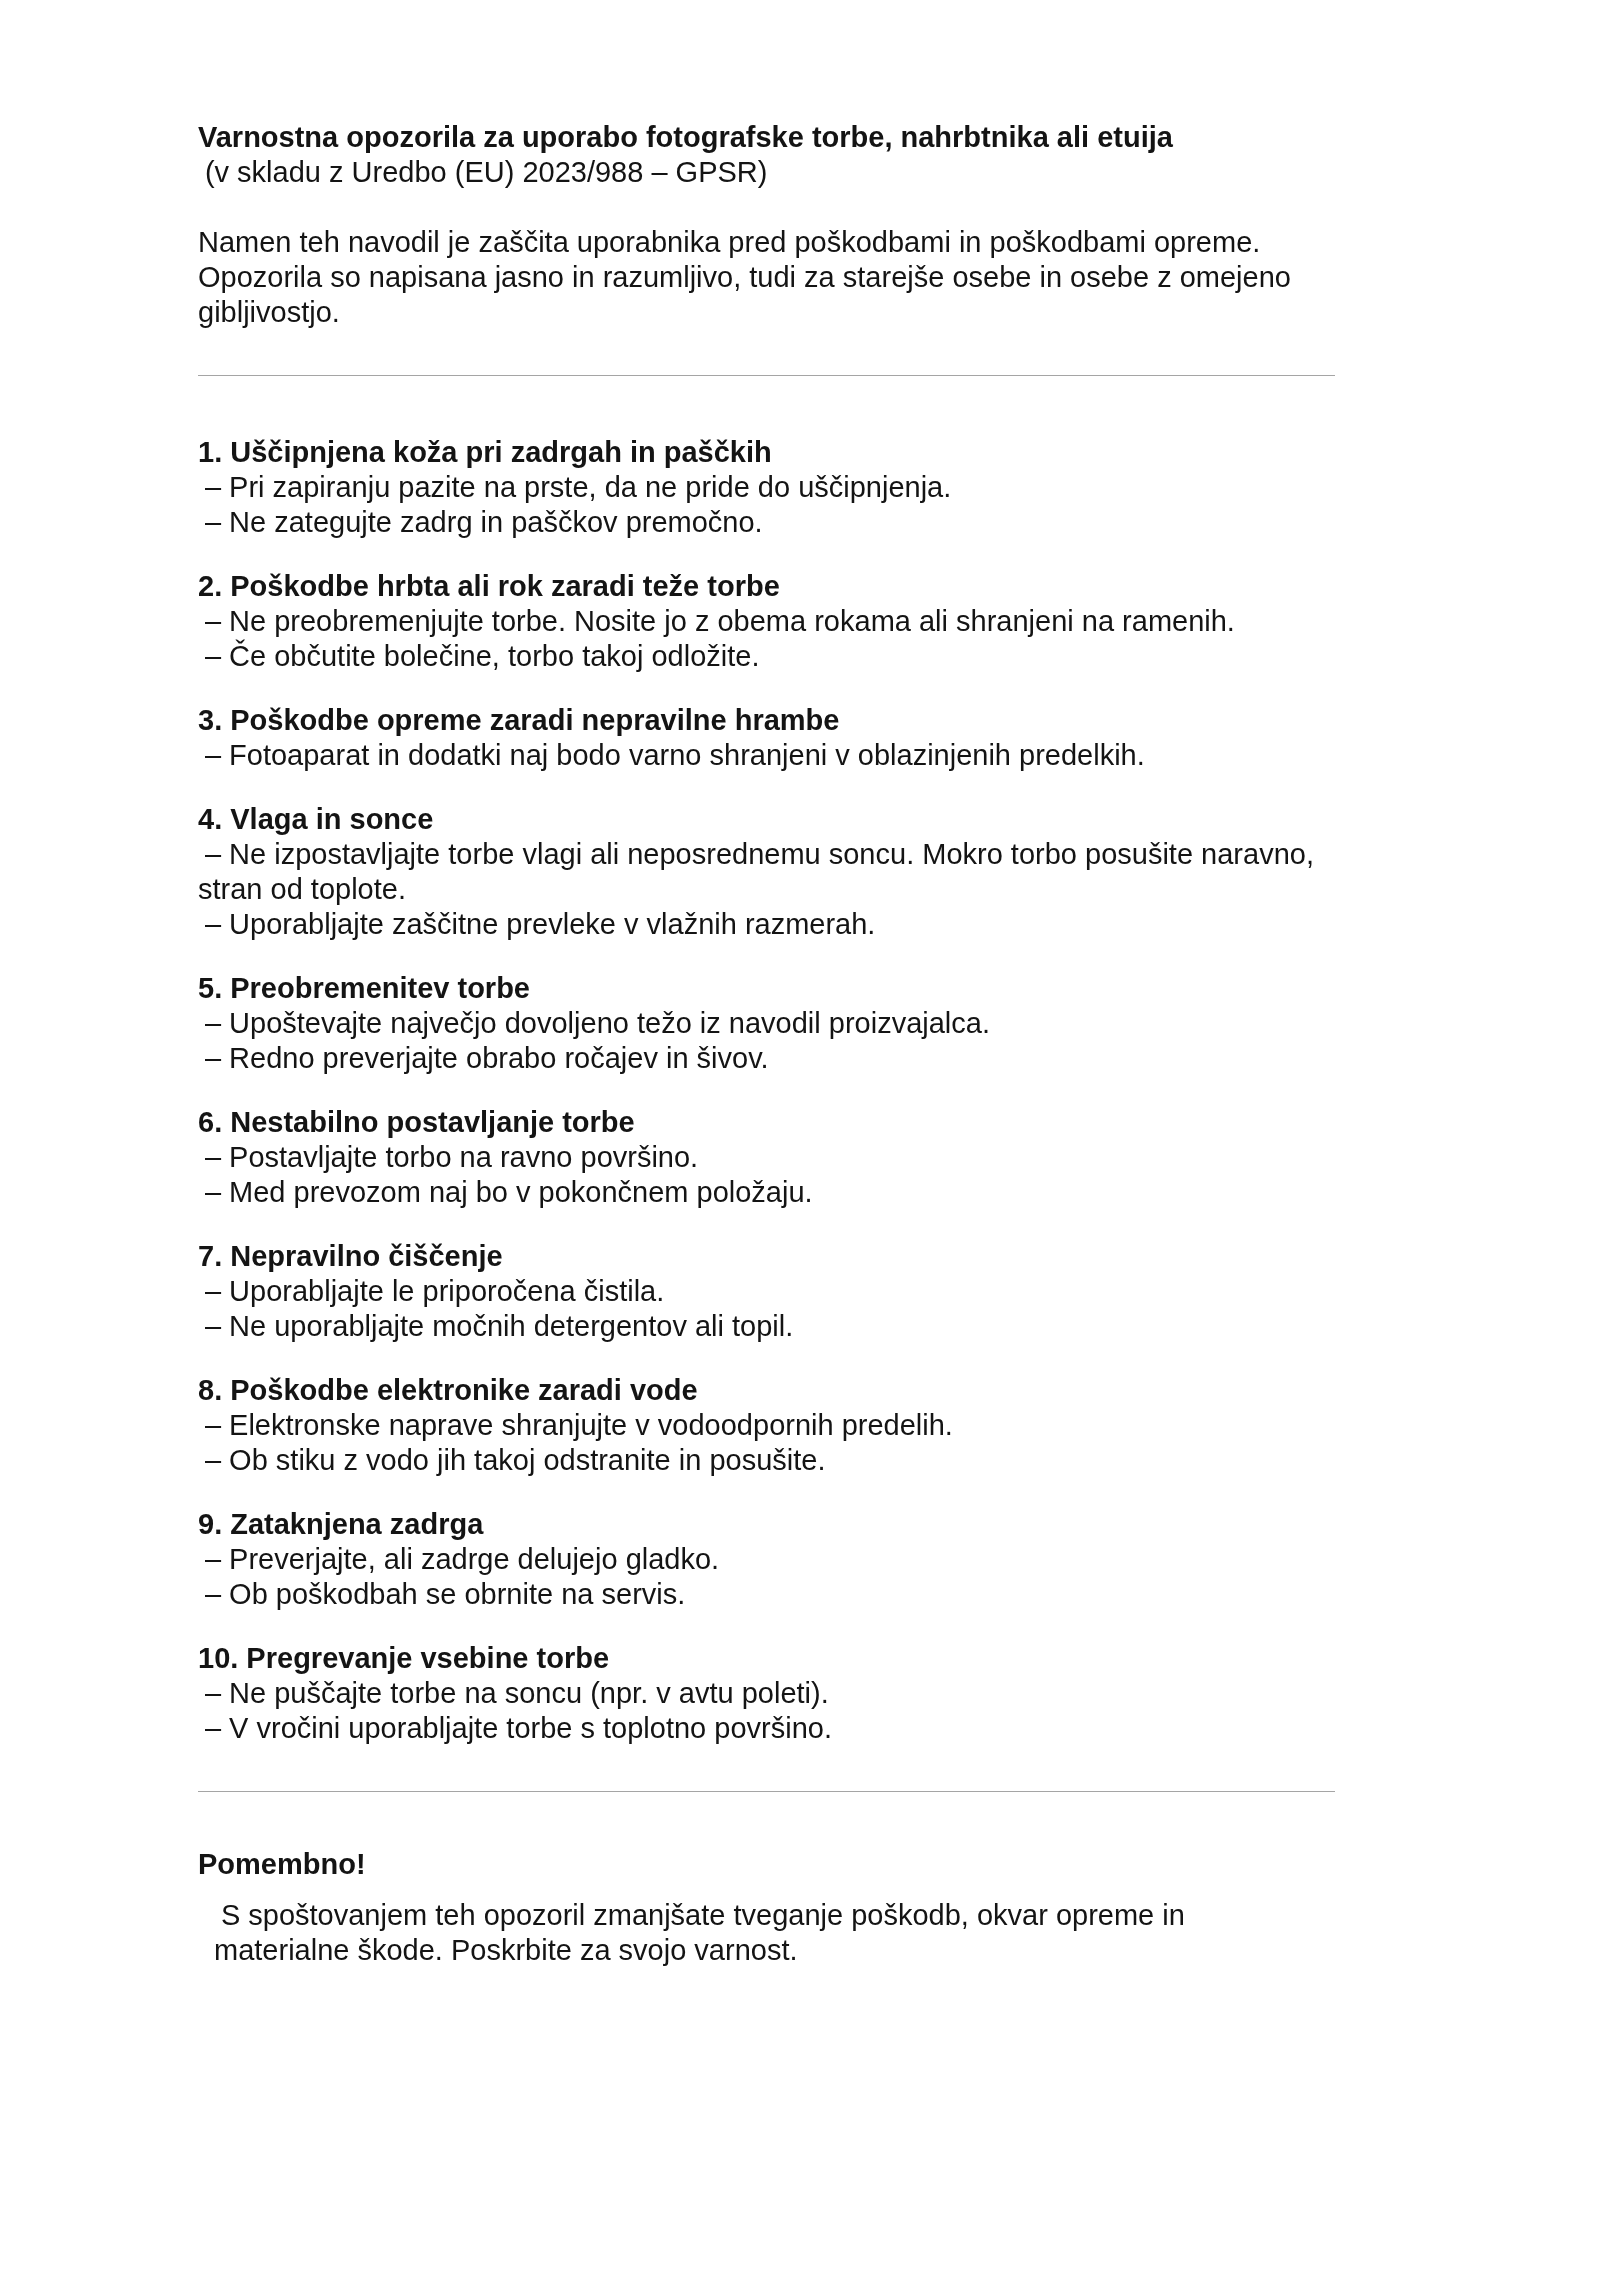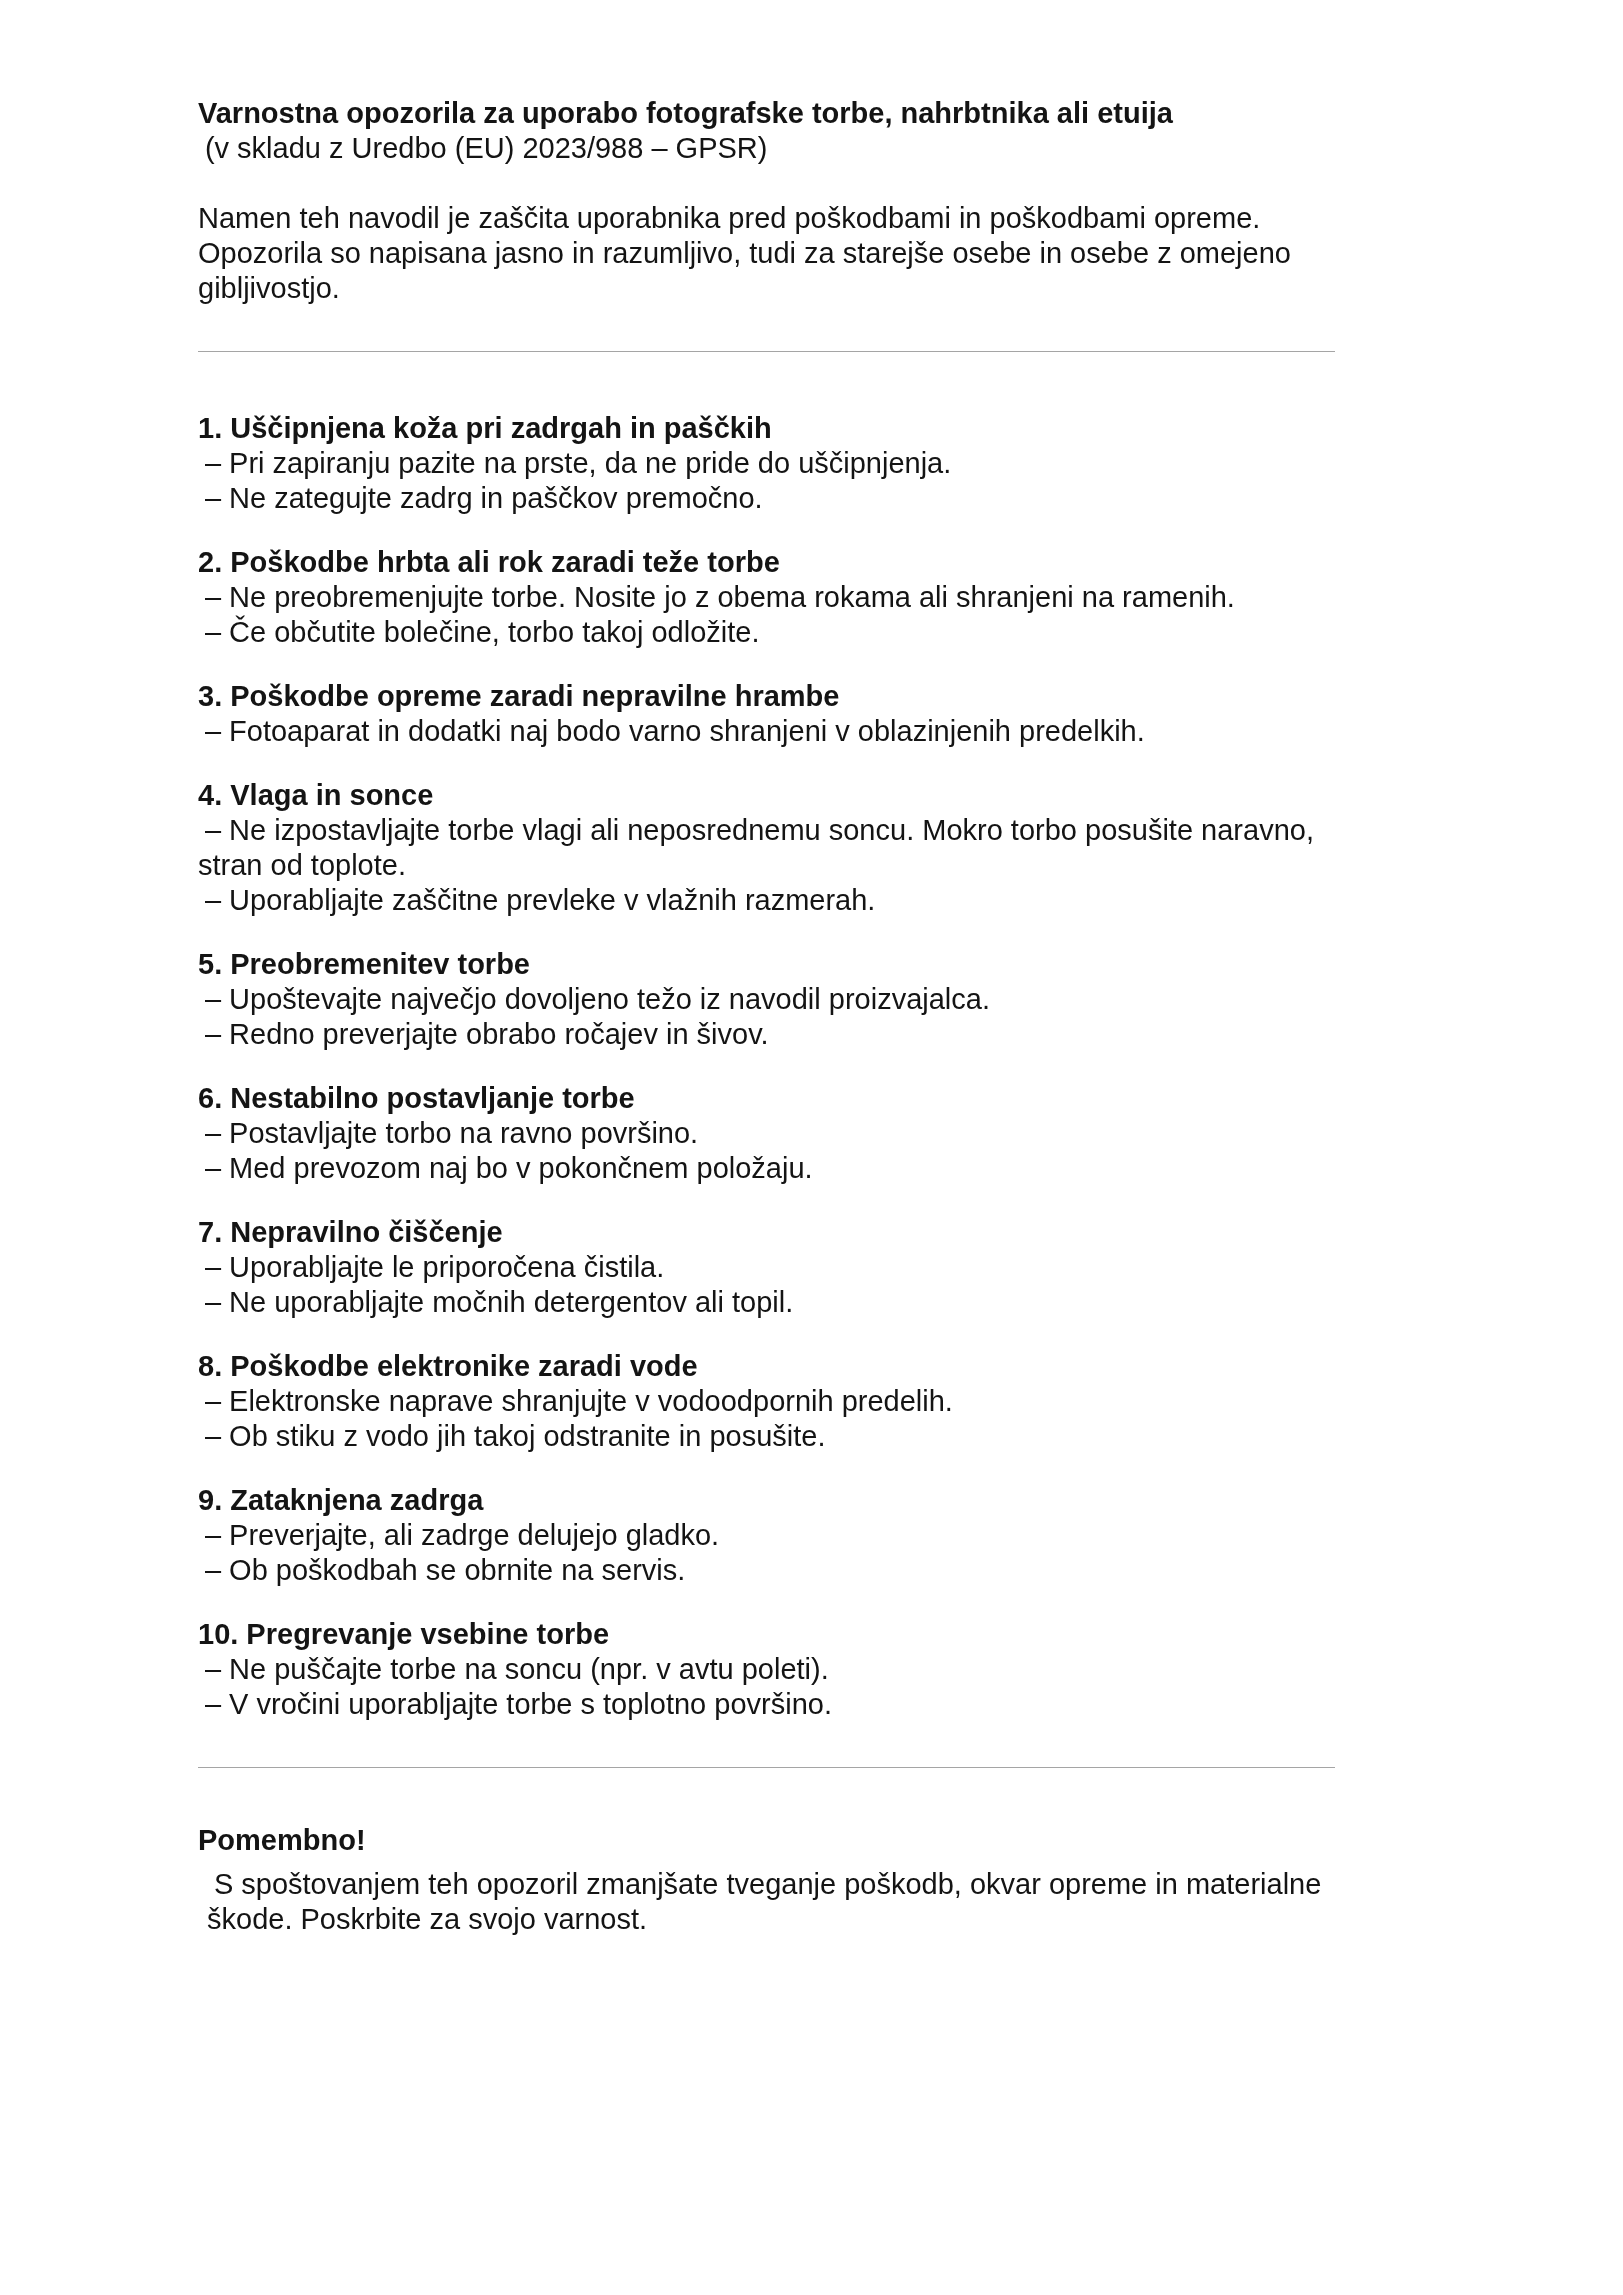--- a/index.html
+++ b/index.html
@@ -13,21 +13,21 @@
     font-family: "Liberation Sans", "DejaVu Sans", sans-serif;
     font-size: 29px;
     line-height: 35px;
     color: #141414;
     overflow: hidden;
   }
   .page {
     box-sizing: border-box;
     width: 1543px;
     height: 2296px;
-    padding: 96px 208px 0 198px;
+    padding: 120px 208px 0 198px;
   }
   .doc-title {
     font-size: 29px;
     font-weight: bold;
     margin: 0;
   }
   .doc-subtitle {
     margin: 0;
     text-indent: 6.9px;
   }
@@ -49,21 +49,21 @@
     font-weight: bold;
   }
   .section-item {
     text-indent: 6.9px;
   }
   .footer-heading {
     font-weight: bold;
     margin: 0;
   }
   .footer-text {
-    margin: 9px;
+    margin: 16px;
     text-indent: 6.9px;
   }
 </style>
 </head>
 <body>
 
 <div class="page">
 
   <h1 class="doc-title">Varnostna opozorila za uporabo fotografske torbe, nahrbtnika ali etuija</h1>
 

